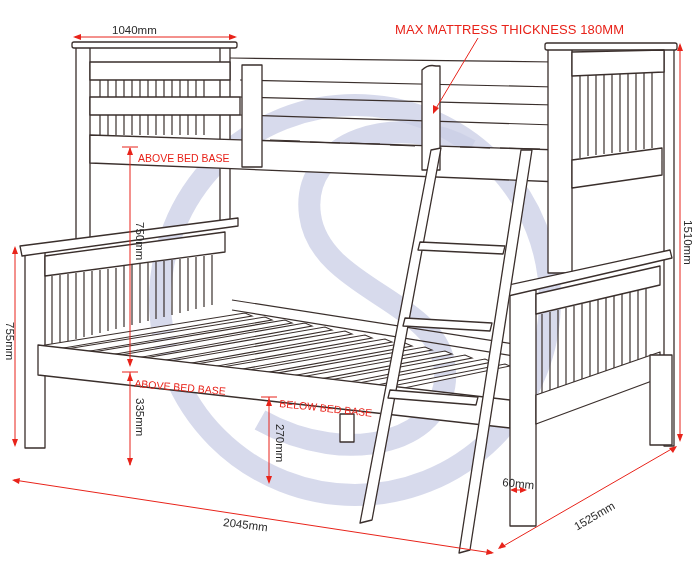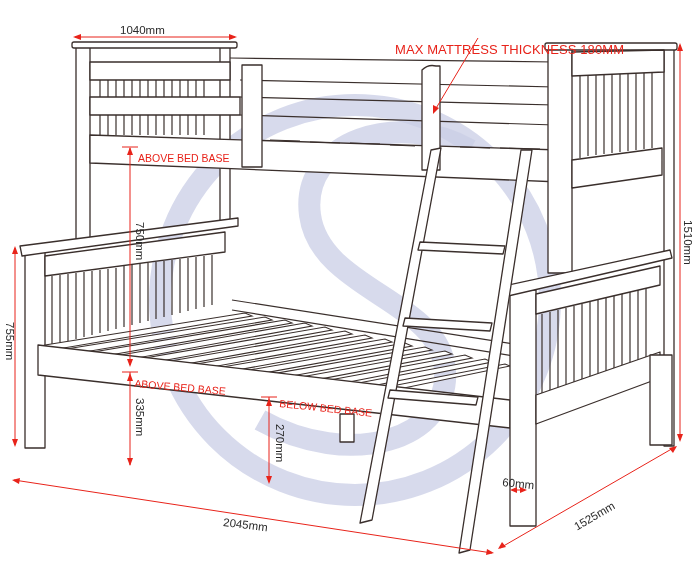--- a/index.html
+++ b/index.html
@@ -5,21 +5,21 @@
   html, body { margin:0; padding:0; background:#ffffff; }
   body { width:695px; height:580px; overflow:hidden; position:relative; font-family:"Liberation Sans", sans-serif; }
   #diagram { position:absolute; left:0; top:0; width:695px; height:580px; }
   .ln { fill:#ffffff; stroke:#3a2f2c; stroke-width:1.3; stroke-linejoin:round; }
   .ln2 { fill:none; stroke:#3a2f2c; stroke-width:1.2; }
   .slat { fill:#ffffff; stroke:#3a2f2c; stroke-width:1.1; }
   .dim { stroke:#e8231a; stroke-width:1; fill:none; }
   .arrow { fill:#e8231a; }
   .lbl { position:absolute; white-space:nowrap; font-size:11.5px; line-height:12px; color:#e8231a; }
   .lbl.dark { color:#2a2a2a; font-size:11.5px; }
-  .lbl.big { font-size:13px; letter-spacing:0.1px;margin-top:20px; }
+  .lbl.big { font-size:13px; letter-spacing:0.1px; }
   .watermark { fill:none; stroke:#c9cde6; stroke-width:22; opacity:0.75; }
 </style>
 </head>
 <body>
 
 <svg id="diagram" viewBox="0 0 695 580" xmlns="http://www.w3.org/2000/svg">
 
   <g>
     <circle class="watermark" cx="355" cy="300" r="195"></circle>
     <path class="watermark" d="M470 150 C400 110 300 140 310 215 C320 290 440 300 445 370 C450 440 350 470 260 420"></path>
@@ -225,21 +225,21 @@
     <line class="dim" x1="14" y1="480" x2="492" y2="553"></line>
     <polygon class="arrow" points="12,480 20,478 19,484"></polygon>
     <polygon class="arrow" points="494,553 486,555 487,549"></polygon>
 
     <line class="dim" x1="500" y1="548" x2="675" y2="447"></line>
     <polygon class="arrow" points="498,549 502,542 506,547"></polygon>
     <polygon class="arrow" points="677,446 673,453 669,448"></polygon>
   </g>
 </svg>
 
-<div class="lbl dark" style="left:120px; top:24px;">1040mm</div>
+<div class="lbl dark" style="left:112px; top:24px;">1040mm</div>
 <div class="lbl big" style="left:395px; top:24px;">MAX MATTRESS THICKNESS 180MM</div>
 <div class="lbl" style="left:138px; top:152px; font-size:10.5px;">ABOVE BED BASE</div>
 <div class="lbl dark" style="left:118px; top:222px; transform:rotate(90deg); transform-origin:left top; left:146px;">750mm</div>
 <div class="lbl" style="left:135px; top:377px; font-size:10.5px; transform:rotate(5deg); transform-origin:left top;">ABOVE BED BASE</div>
 <div class="lbl dark" style="left:146px; top:398px; transform:rotate(90deg); transform-origin:left top;">335mm</div>
 <div class="lbl" style="left:280px; top:397px; font-size:10.5px; transform:rotate(6deg); transform-origin:left top;">BELOW BED BASE</div>
 <div class="lbl dark" style="left:286px; top:424px; transform:rotate(90deg); transform-origin:left top;">270mm</div>
 <div class="lbl dark" style="left:16px; top:322px; transform:rotate(90deg); transform-origin:left top;">755mm</div>
 <div class="lbl dark" style="left:694px; top:220px; transform:rotate(90deg); transform-origin:left top;">1510mm</div>
 <div class="lbl dark" style="left:503px; top:476px; transform:rotate(6deg); transform-origin:left top;">60mm</div>

